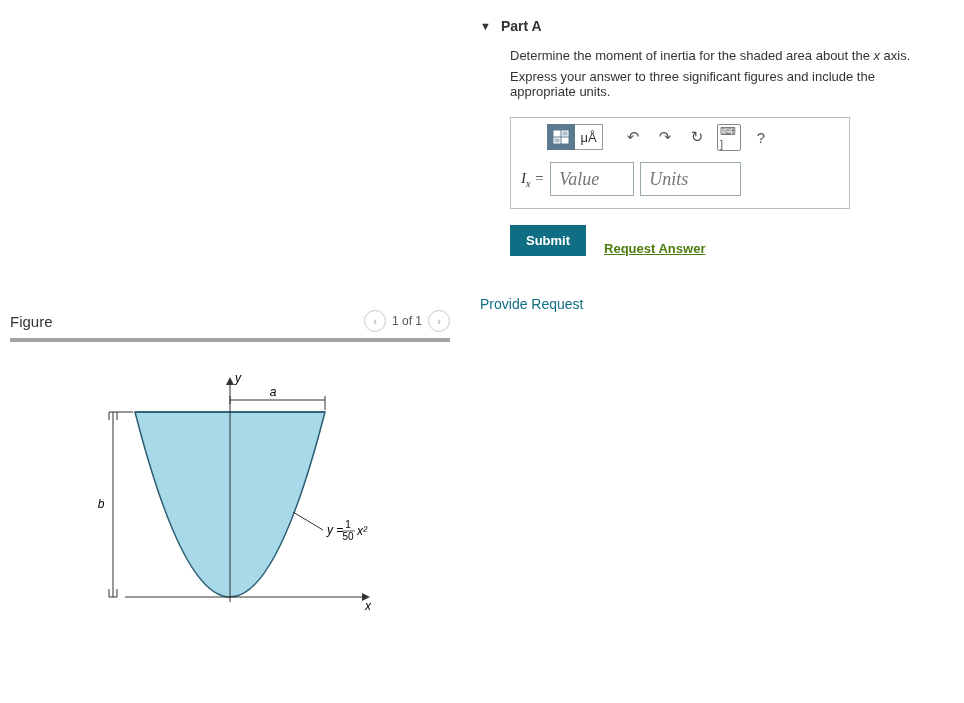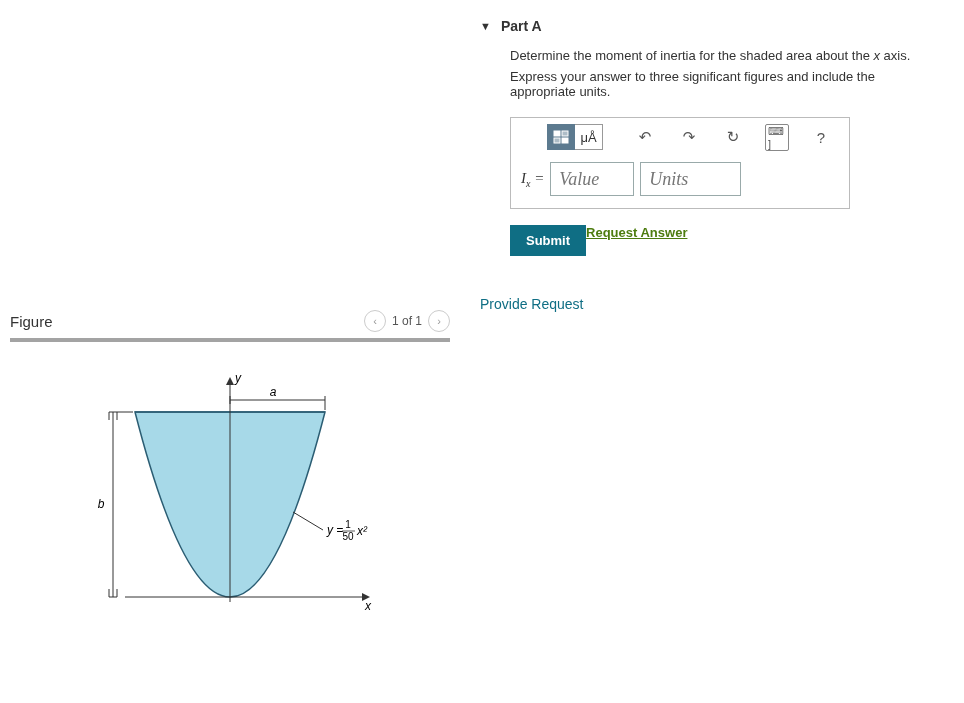--- a/index.html
+++ b/index.html
@@ -37,21 +37,21 @@
   .instruction { font-size: 13px; margin-bottom: 6px; }
   .instruction-bold { font-weight: normal; margin-bottom: 18px; }
 
   .answer-box {
     border: 1px solid #bbb;
     width: 340px;
     padding: 0;
     margin-bottom: 16px;
   }
   .toolbar {
-    display: flex; align-items: center; gap: 16px;
+    display: flex; align-items: center; gap: 4px;
     padding: 6px 10px; background: #fff;
     border-bottom: none;
     justify-content: flex-start;
   }
   .tb-group { display:flex; margin-left:26px; gap:0; }
   .tb-btn {
     border: 1px solid #999; height: 26px; min-width: 28px;
     display:flex; align-items:center; justify-content:center;
     font-size: 13px; color:#333; background:#fff; cursor:pointer;
   }
@@ -67,21 +67,21 @@
   .lhs { font-style: italic; font-family: Georgia, serif; font-size: 15px; }
   .lhs sub { font-size: 10px; font-style: italic; }
   .val-input, .unit-input {
     height: 34px; border: 1px solid #9aa; font-size: 18px;
     font-style: italic; font-family: Georgia, serif; color:#0c4a6e;
     padding: 0 8px; background:#fff;
   }
   .val-input { width: 84px; }
   .unit-input { width: 101px; }
 
-  .submit-row { display:flex; align-items:flex-start; }
+  .submit-row { display:flex; align-items:flex-end; gap: 18px; }
   .submit-btn {
     background:#0f6e84; color:#fff; border:none;
     padding: 8px 16px; font-size: 13px; font-weight:bold;
     cursor:pointer;
   }
   .req-link { color:#4d7c0f; font-weight:bold; text-decoration:underline; font-size:13px; cursor:pointer; }
   .feedback-link { color:#0f6e84; font-size:14px; margin-top: 40px; display:block; cursor:pointer; }
 
   .kbd-icon { font-size:11px; border:1px solid #888; padding:0 2px; border-radius:2px; }
 </style>

